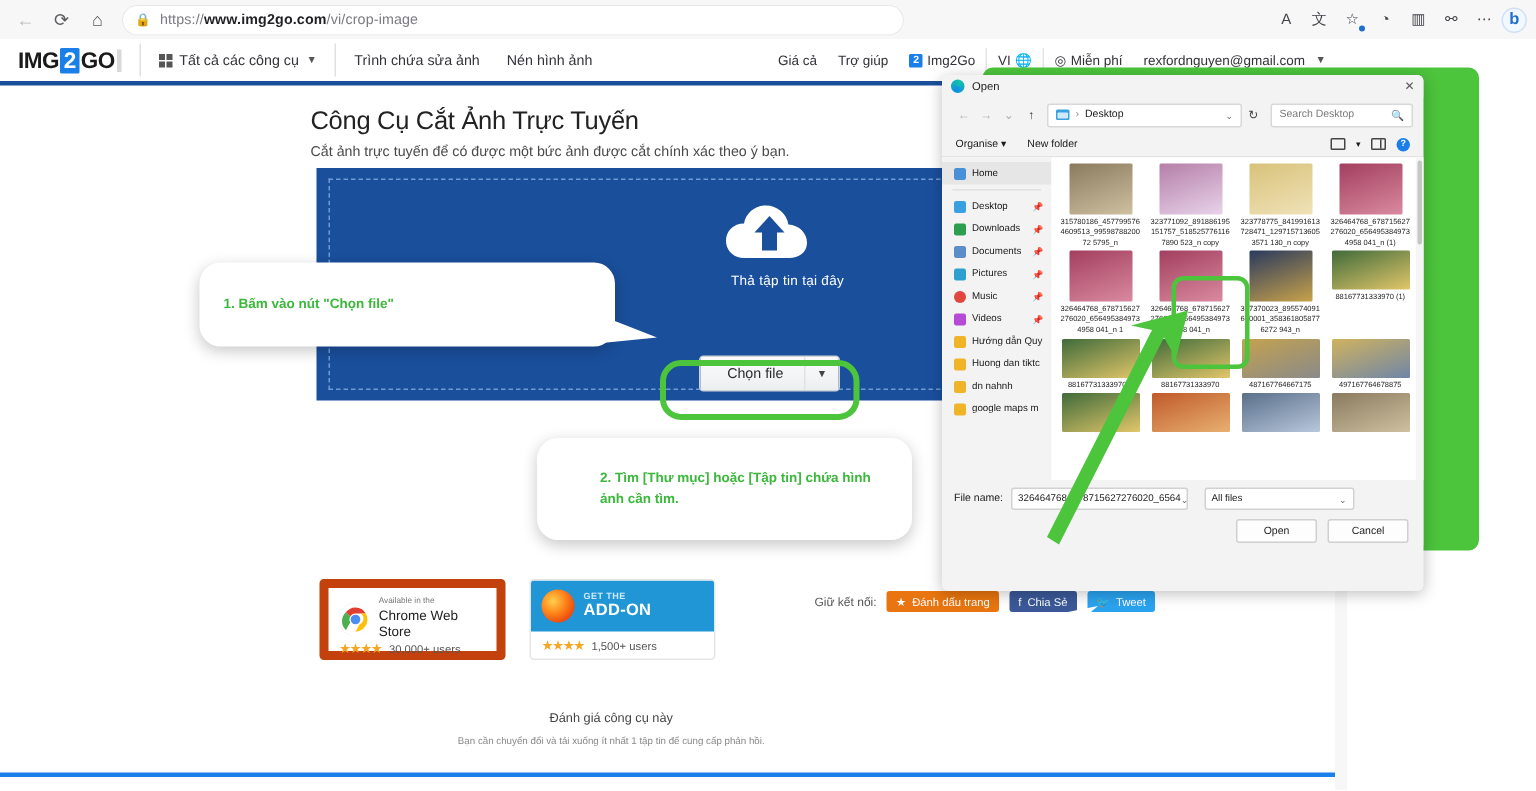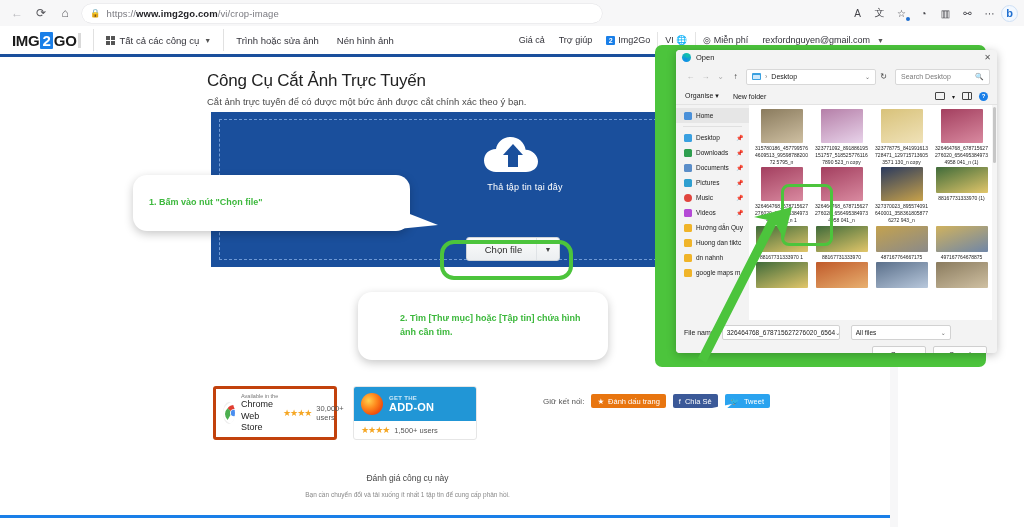--- a/index.html
+++ b/index.html
@@ -116,22 +116,22 @@
   .choose-btn .lbl{ flex:1; text-align:center; padding-left:4px;}
   .choose-btn .sep{ width:1px;height:22px;background:#dfe3e6;}
   .choose-btn .cv{ width:22px;text-align:center;font-size:7px;color:#444;}
   .hi-ring {
     position:absolute; border:4px solid #4cc43c; border-radius:14px;
   }
 
   
   .badge-row { position:absolute; left:213px; top:360px; display:flex; gap:16px; }
   .badge {
-    width:124px; height:54px; background:#fff; border:3px solid #c2410c; border-radius:3px;
-    padding:6px 7px; display:flex; justify-content:space-between;
+    width:124px; height:54px; background:#fff; border:6px solid #c2410c; border-radius:3px;
+    padding:6px 7px; display:flex; flex-direction:column; justify-content:space-between;
   }
   .badge-top { display:flex; align-items:center; gap:6px; }
   .chrome-ico { width:22px;height:22px; border-radius:50%; position:relative; overflow:hidden; background:#eee;}
   .badge-txt .s { font-size:5.5px; color:#777; display:block; line-height:1.2;}
   .badge-txt .b { font-size:9px; color:#222; display:block; line-height:1.25;}
   .badge-bot { display:flex; align-items:center; gap:5px; }
   .stars { color:#f5a623; font-size:9px; letter-spacing:-1px; }
   .users { font-size:7.5px; color:#555; }
   .ff-badge {
     width:124px;height:54px; border-radius:3px; overflow:hidden; background:#fff;
@@ -166,21 +166,21 @@
     display:flex; align-items:center;
   }
   .callout .ctext { color:#3cb83c; font-size:9px; font-weight:700; line-height:1.55; padding:0 16px; }
 
   
   .dlg-ring {
     position:absolute; left:655px; top:45px; width:331px; height:322px;
     border:5px solid #4cc43c; border-radius:7px; background:#4cc43c;
   }
   .dlg {
-    position:absolute; left:676px; top:50px; width:321px; height:303px;
+    position:absolute; left:628px; top:50px; width:321px; height:344px;
     background:#f3f3f3; border-radius:4px; overflow:hidden;
     box-shadow:0 2px 10px rgba(0,0,0,.25);
     font-size:7px; color:#1a1a1a;
   }
   .dlg-title { height:15px; display:flex; align-items:center; gap:5px; padding:0 6px; background:#f3f3f3;}
   .dlg-title .ico { width:9px;height:9px;border-radius:50%;
      background:conic-gradient(from 200deg,#0f8de8,#12c2a8,#0f8de8); }
   .dlg-title .t { font-size:7.5px; color:#222; }
   .dlg-title .x { margin-left:auto; font-size:8px; color:#555; }
   .dlg-nav { height:23px; display:flex; align-items:center; gap:0; padding:0 7px; }
@@ -291,21 +291,21 @@
         <span class="grid-ico">
             <i></i>
             <i></i>
             <i></i>
             <i></i>
           </span>
         <span>Tất cả các công cụ</span>
         <span class="chev">▼</span>
       </div>
       <div class="hdr-div"></div>
-      <a class="hdr-link" style="margin-left:0">Trình hoặc sửa ảnh</a>
+      <a class="hdr-link" style="margin-left:0">Trình chứa sửa ảnh</a>
       <a class="hdr-link">Nén hình ảnh</a>
 
       <div class="hdr-right">
         <span class="hr-item">Giá cả</span>
         <span class="hr-item">Trợ giúp</span>
         <span class="hr-item">
           <span class="img2go-badge">2</span>
           <span>Img2Go</span>
         </span>
         <span class="vsep"></span>

